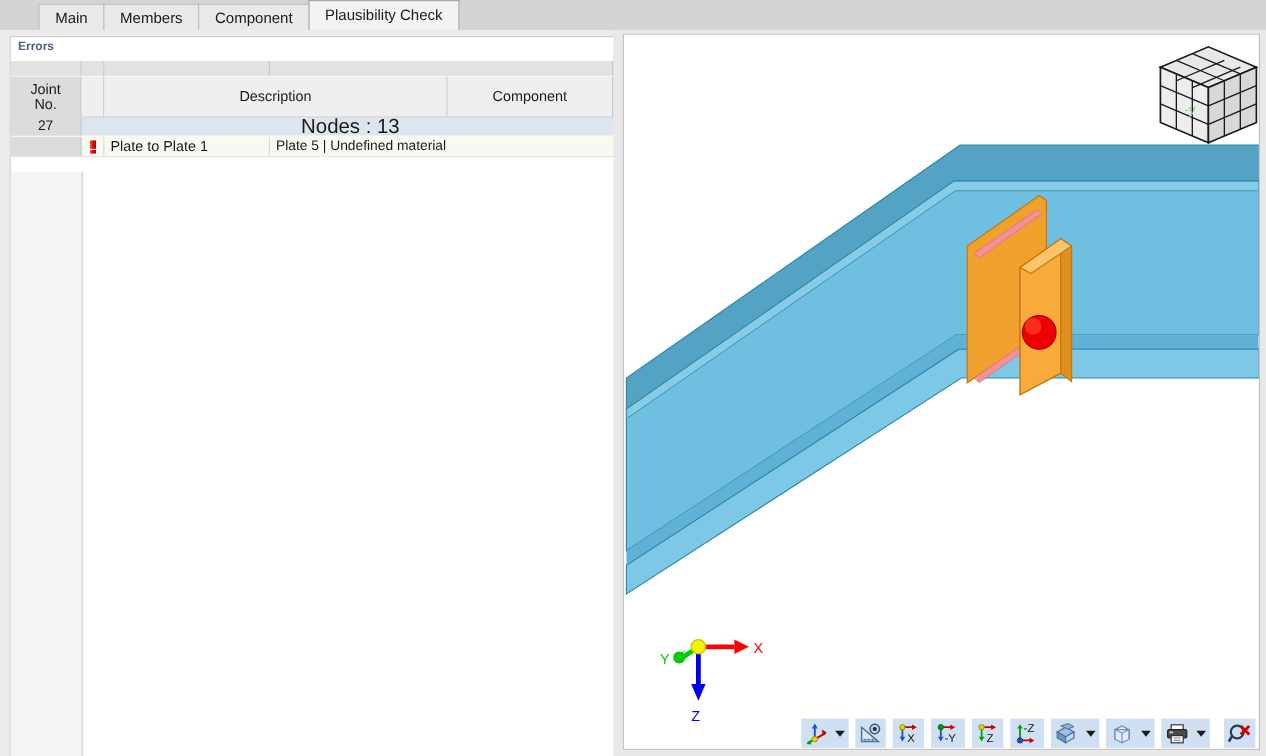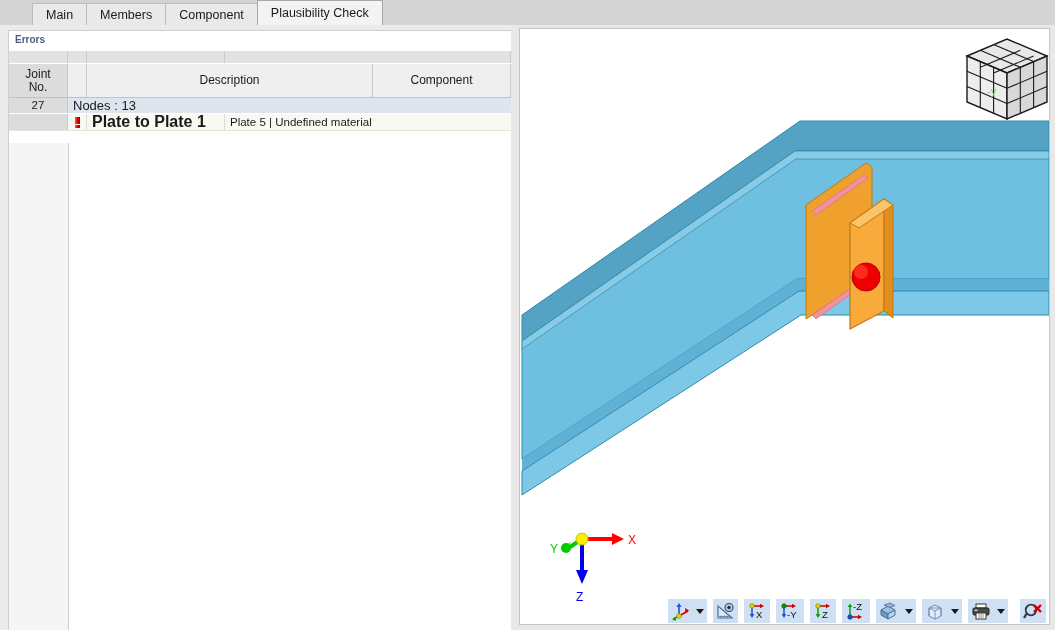--- a/index.html
+++ b/index.html
@@ -94,35 +94,35 @@
     display: flex; height: 15px; background: #dde6ef;
     border-bottom: 1px solid #ffffff;
   }
   .grp-row .g-joint {
     width: 59px; box-sizing: border-box; background: #dcdcdc;
     border-right: 1px solid #c9c9c9;
     font-size: 11.5px; text-align: center; line-height: 15px; color:#1a1a1a;
   }
   .grp-row .g-label {
     flex: 1; box-sizing: border-box; padding-left: 5px;
-    font-size: 13px; line-height: 15px; color: #1a1a1a;
+    font-size: 17px; line-height: 15px; color: #1a1a1a; text-align: center;
   }
 
   .data-row { display: flex; height: 16px; background: #f9f9f2; border-bottom: 1px solid #e4e4dd; }
   .data-row .d-joint {
     width: 59px; box-sizing: border-box; background: #dcdcdc;
     border-right: 1px solid #c9c9c9;
   }
   .data-row .d-icon {
     width: 19px; box-sizing: border-box; border-right: 1px solid #dcdcd5;
     display: flex; align-items: center; justify-content: center;
   }
   .data-row .d-comp {
     width: 138px; box-sizing: border-box; border-right: 1px solid #dcdcd5;
-    padding-left: 5px; font-size: 16px; line-height: 16px; font-weight: bold; color: #1a1a1a;
+    padding-left: 5px; font-size: 12px; line-height: 16px; font-weight: normal; color: #1a1a1a;
   }
   .data-row .d-desc {
     flex: 1; box-sizing: border-box; padding-left: 5px;
     font-size: 11.5px; line-height: 16px; color: #1a1a1a;
   }
   .err-ico { display:block; width: 9px; height: 11px; position: relative; }
   .err-ico i { position: absolute; display: block; background: #e60000; }
   .err-ico .bar { left: 2px; top: 0; width: 5px; height: 7px;
                   background: linear-gradient(90deg,#ff4d4d 0%, #e00000 55%, #a80000 100%); }
   .err-ico .dot { left: 2px; top: 8px; width: 5px; height: 3px;

